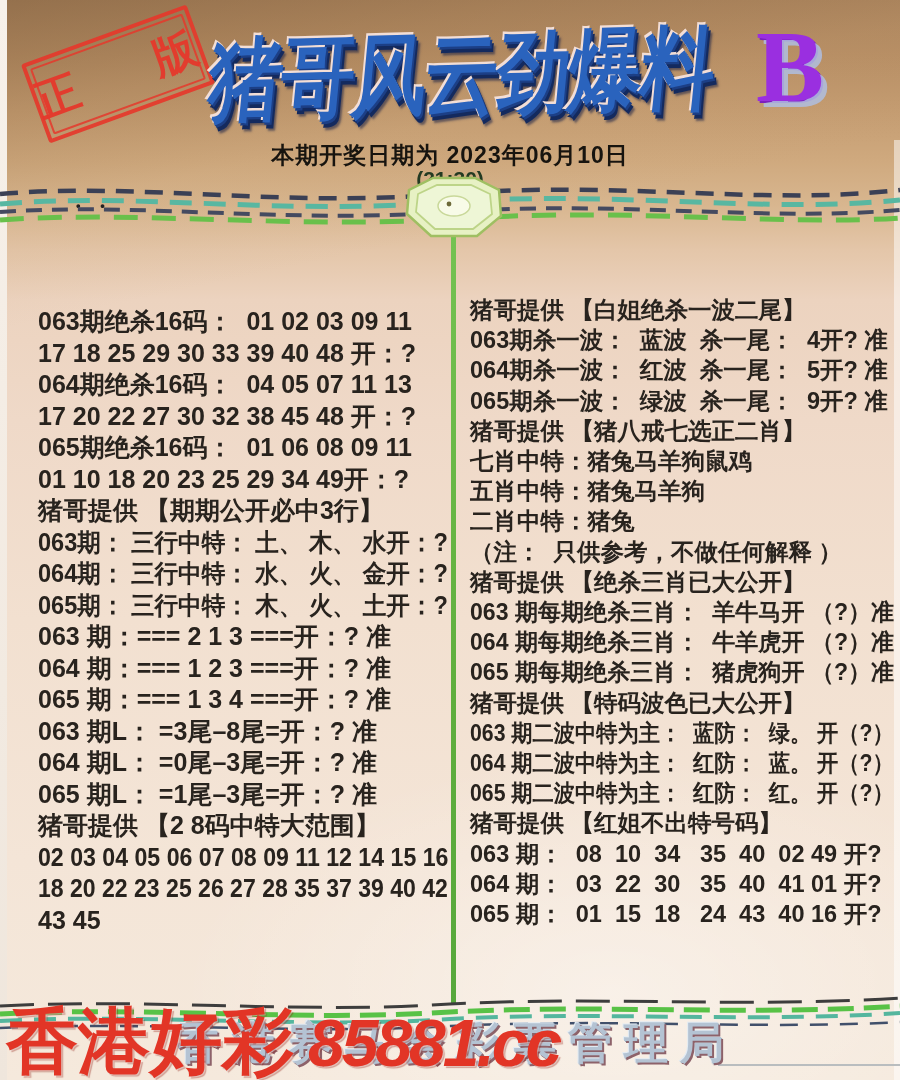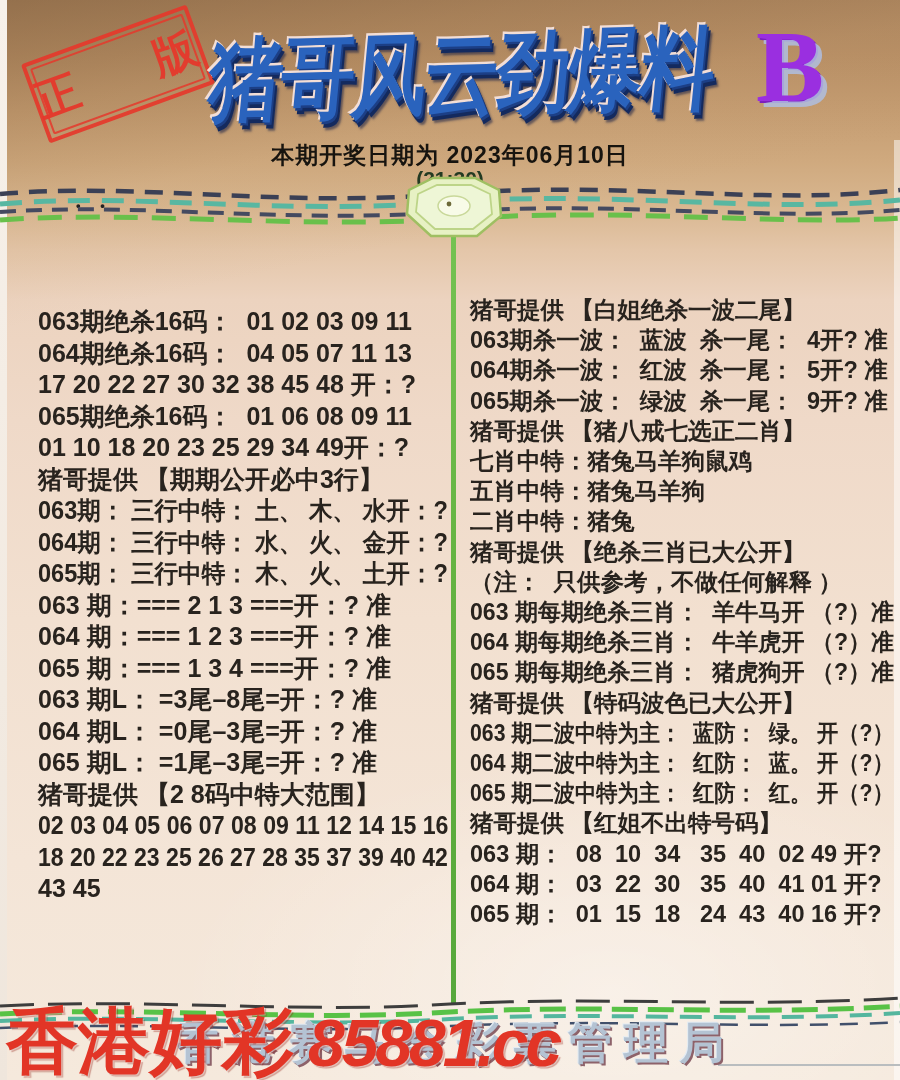--- a/index.html
+++ b/index.html
@@ -95,20 +95,21 @@
   <svg class="seal" viewBox="0 0 98 62">
     <polygon points="28,2 70,2 94,14 96,40 72,60 26,60 2,38 4,14" fill="#e7f1c4" stroke="#9fbf62" stroke-width="2.5"></polygon>
     <polygon points="32,9 66,9 85,18 87,38 68,53 30,53 11,36 13,18" fill="#eef6d6" stroke="#bdd488" stroke-width="1.8"></polygon>
     <ellipse cx="49" cy="30" rx="16" ry="10" fill="#f8fbe8" stroke="#c9d89a" stroke-width="1.5"></ellipse>
     <circle cx="44" cy="28" r="2.4" fill="#6d6a3a"></circle>
   </svg>
   <div class="stem"></div>
 
   <div class="col col-left">
     <div class="line fit">063期绝杀16码：  01 02 03 09 11</div>
+    <div class="line fit">17 18 25 29 30 33 39 40 48 开：?</div>
     <div class="line fit">064期绝杀16码：  04 05 07 11 13</div>
     <div class="line fit">17 20 22 27 30 32 38 45 48 开：?</div>
     <div class="line fit">065期绝杀16码：  01 06 08 09 11</div>
     <div class="line fit">01 10 18 20 23 25 29 34 49开：?</div>
     <div class="line fit">猪哥提供 【期期公开必中3行】</div>
     <div class="line fit" style="transform: scaleX(0.942529);">063期： 三行中特： 土、 木、 水开：?</div>
     <div class="line fit" style="transform: scaleX(0.942529);">064期： 三行中特： 水、 火、 金开：?</div>
     <div class="line fit" style="transform: scaleX(0.942529);">065期： 三行中特： 木、 火、 土开：?</div>
     <div class="line fit">063 期：=== 2 1 3 ===开：? 准</div>
     <div class="line fit">064 期：=== 1 2 3 ===开：? 准</div>
@@ -124,22 +125,22 @@
 
   <div class="col col-right">
     <div class="line fit">猪哥提供 【白姐绝杀一波二尾】</div>
     <div class="line fit">063期杀一波：  蓝波  杀一尾：  4开? 准</div>
     <div class="line fit">064期杀一波：  红波  杀一尾：  5开? 准</div>
     <div class="line fit">065期杀一波：  绿波  杀一尾：  9开? 准</div>
     <div class="line fit">猪哥提供 【猪八戒七选正二肖】</div>
     <div class="line fit">七肖中特：猪兔马羊狗鼠鸡</div>
     <div class="line fit">五肖中特：猪兔马羊狗</div>
     <div class="line fit">二肖中特：猪兔</div>
+    <div class="line fit">（注：  只供参考，不做任何解释 ）</div>
     <div class="line fit">猪哥提供 【绝杀三肖已大公开】</div>
-    <div class="line fit">（注：  只供参考，不做任何解释 ）</div>
     <div class="line fit" style="transform: scaleX(0.981481);">063 期每期绝杀三肖：  羊牛马开 （?）准</div>
     <div class="line fit" style="transform: scaleX(0.981481);">064 期每期绝杀三肖：  牛羊虎开 （?）准</div>
     <div class="line fit" style="transform: scaleX(0.981481);">065 期每期绝杀三肖：  猪虎狗开 （?）准</div>
     <div class="line fit">猪哥提供 【特码波色已大公开】</div>
     <div class="line fit" style="transform: scaleX(0.904051);">063 期二波中特为主：  蓝防：  绿。 开（?）</div>
     <div class="line fit" style="transform: scaleX(0.904051);">064 期二波中特为主：  红防：  蓝。 开（?）</div>
     <div class="line fit" style="transform: scaleX(0.904051);">065 期二波中特为主：  红防：  红。 开（?）</div>
     <div class="line fit">猪哥提供 【红姐不出特号码】</div>
     <div class="line fit">063 期：  08  10  34   35  40  02 49 开?</div>
     <div class="line fit">064 期：  03  22  30   35  40  41 01 开?</div>

